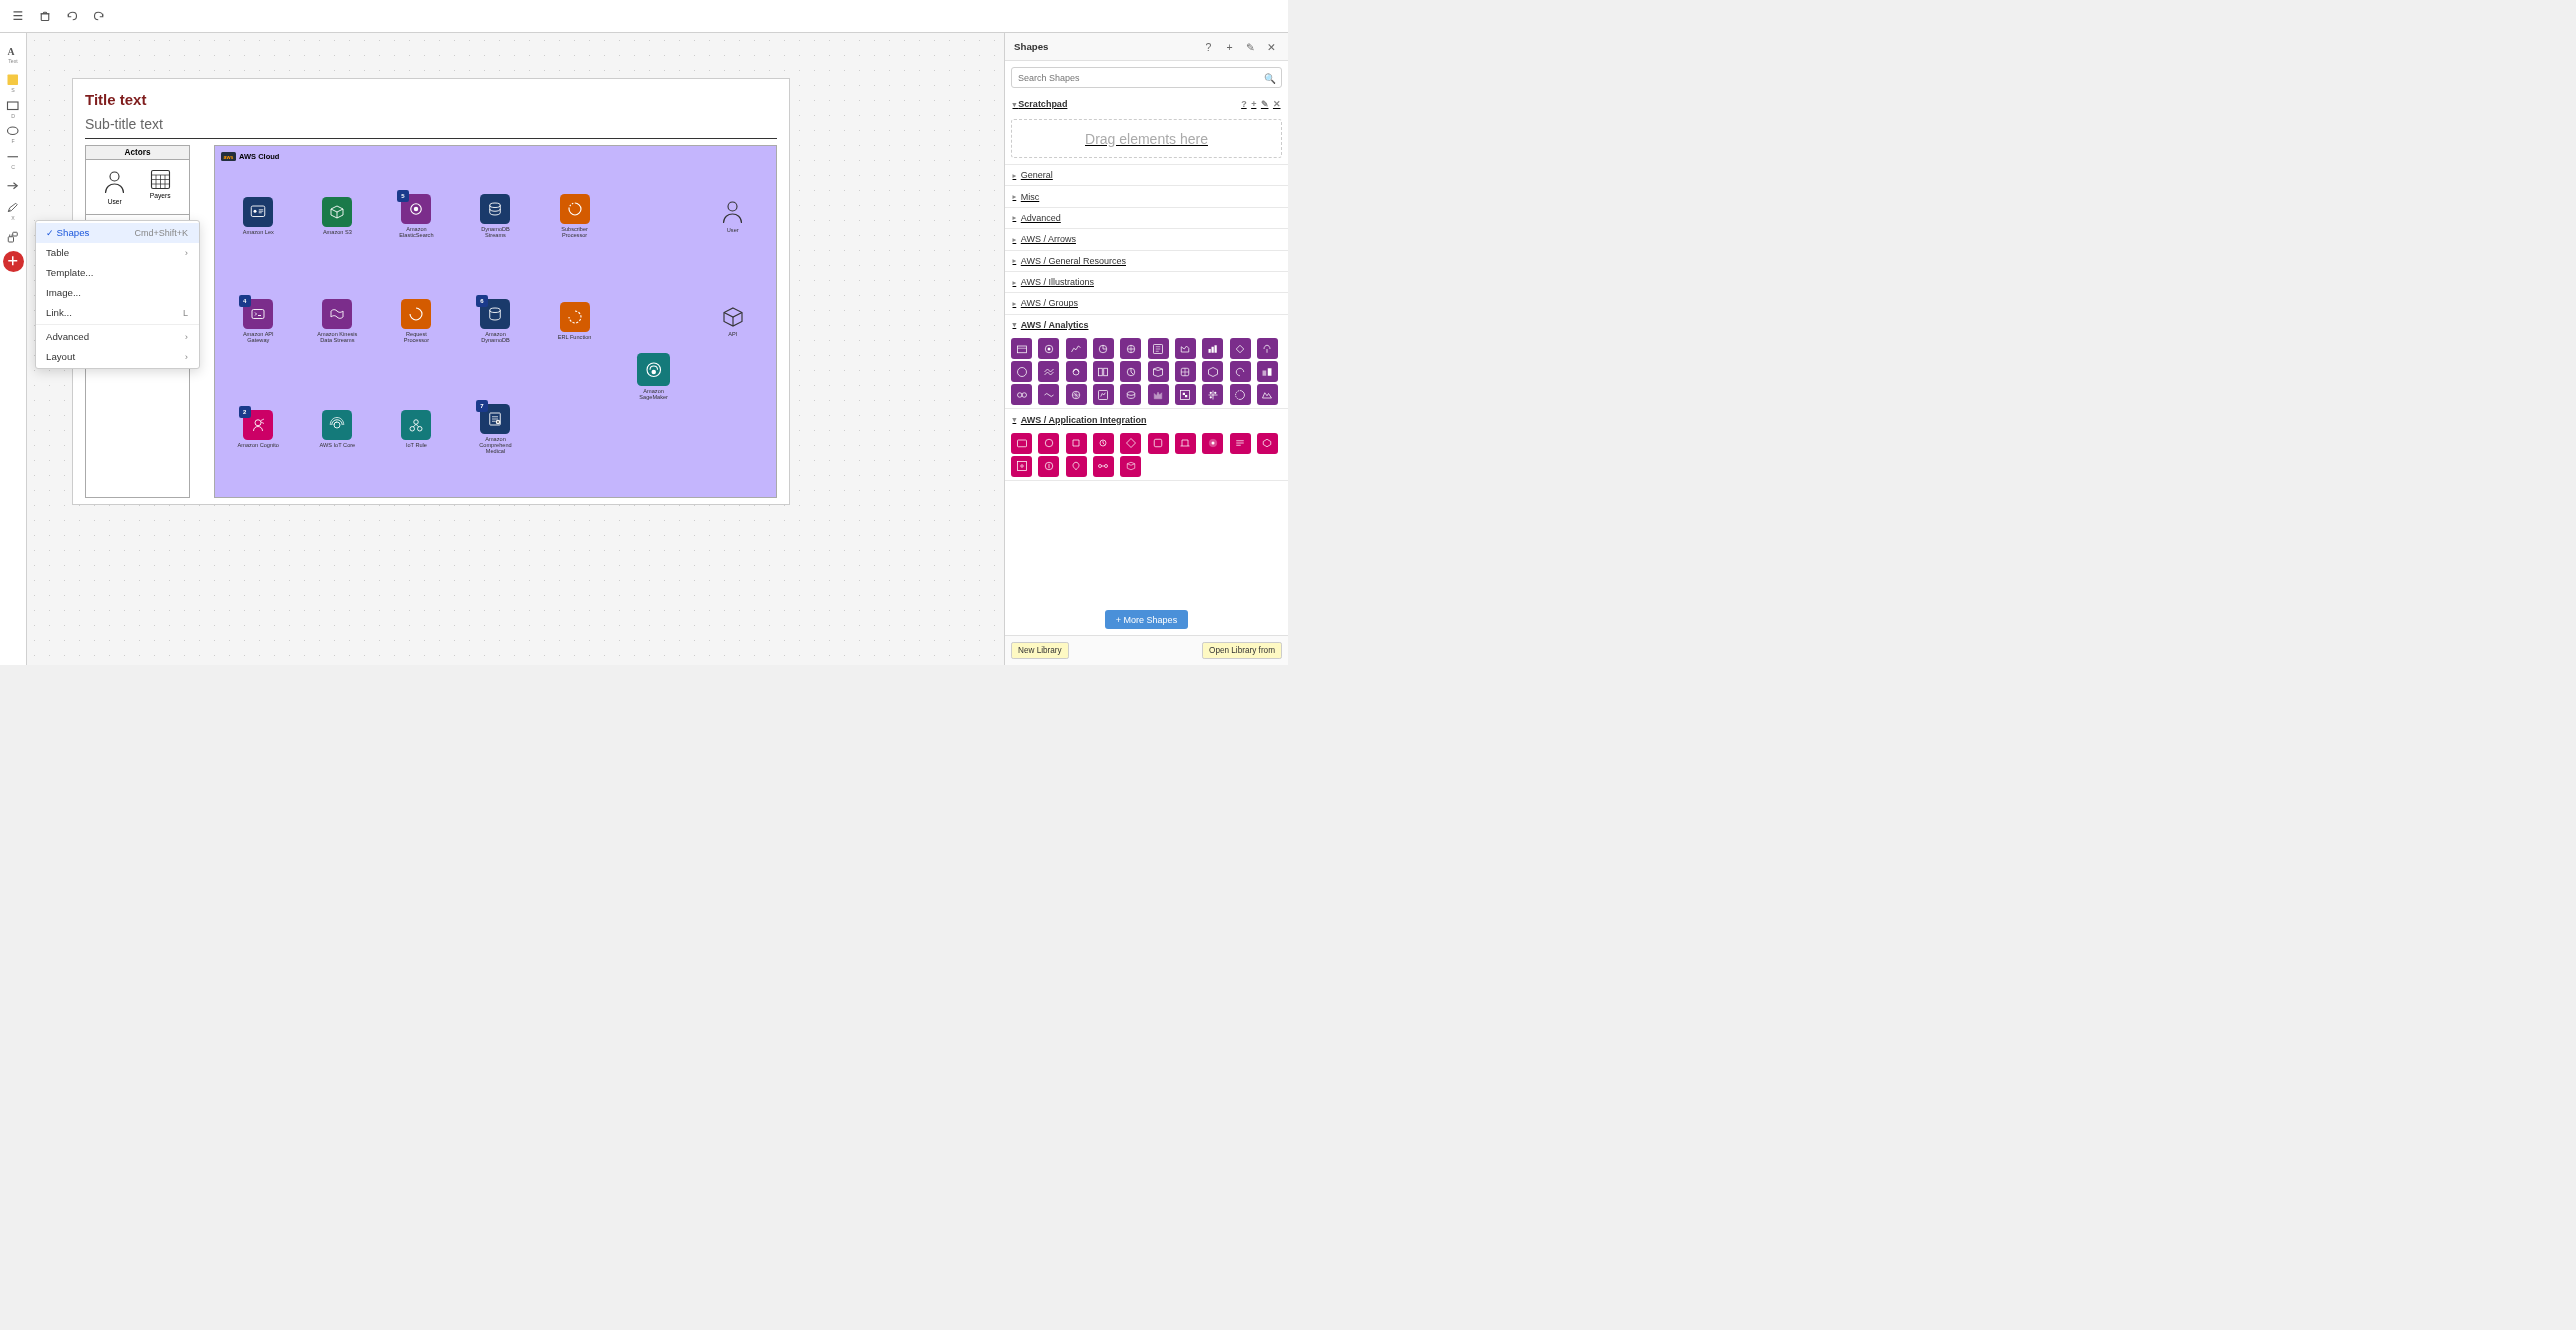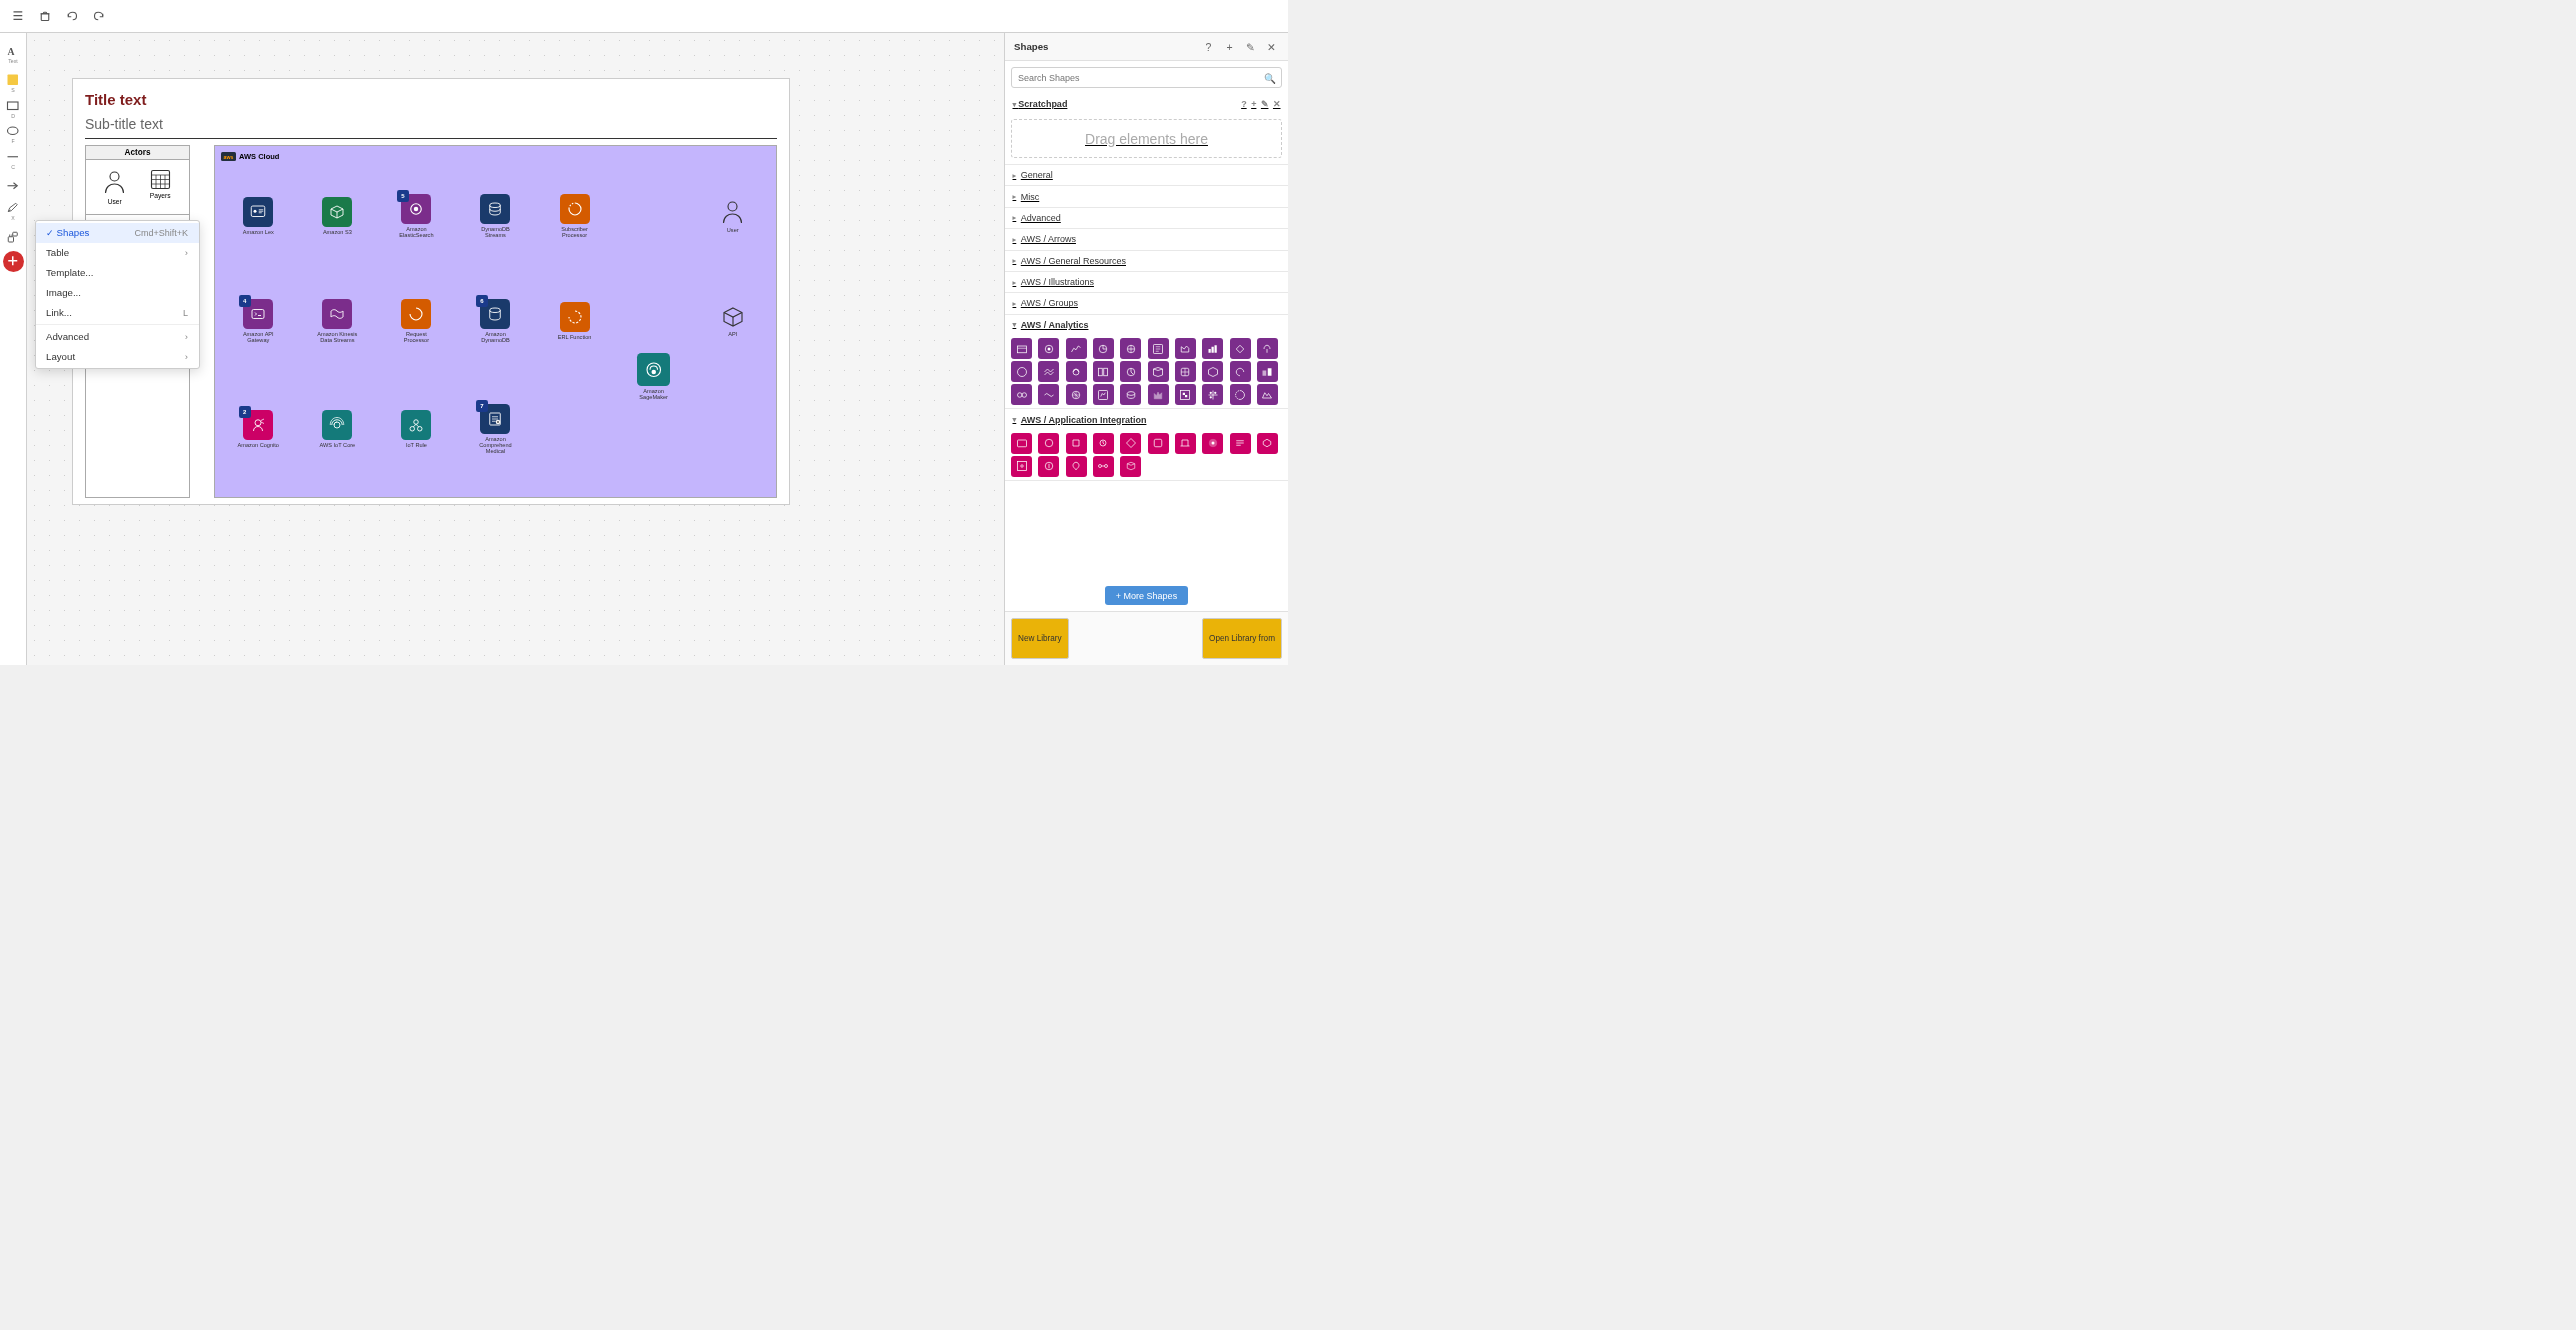--- a/index.html
+++ b/index.html
@@ -361,24 +361,24 @@
       display: flex;
       justify-content: space-between;
       padding: 6px;
       border-top: 0.7px solid #e0e0e0;
       background: #fafafa;
       margin-top: auto;
     }
     .footer-btn {
       font-size: 8.2px;
       color: #333;
-      background: #eab308;
+      background: #fef9c3;
       border: 0.7px solid #ccc;
       border-radius: 2.2px;
-      padding: 15px 6px;
+      padding: 3px 6px;
       cursor: pointer;
     }
     .more-shapes-btn {
       background: #4a90d9;
       color: white;
       border: none;
       border-radius: 3px;
       padding: 4.5px 10.5px;
       font-size: 9px;
       cursor: pointer;

